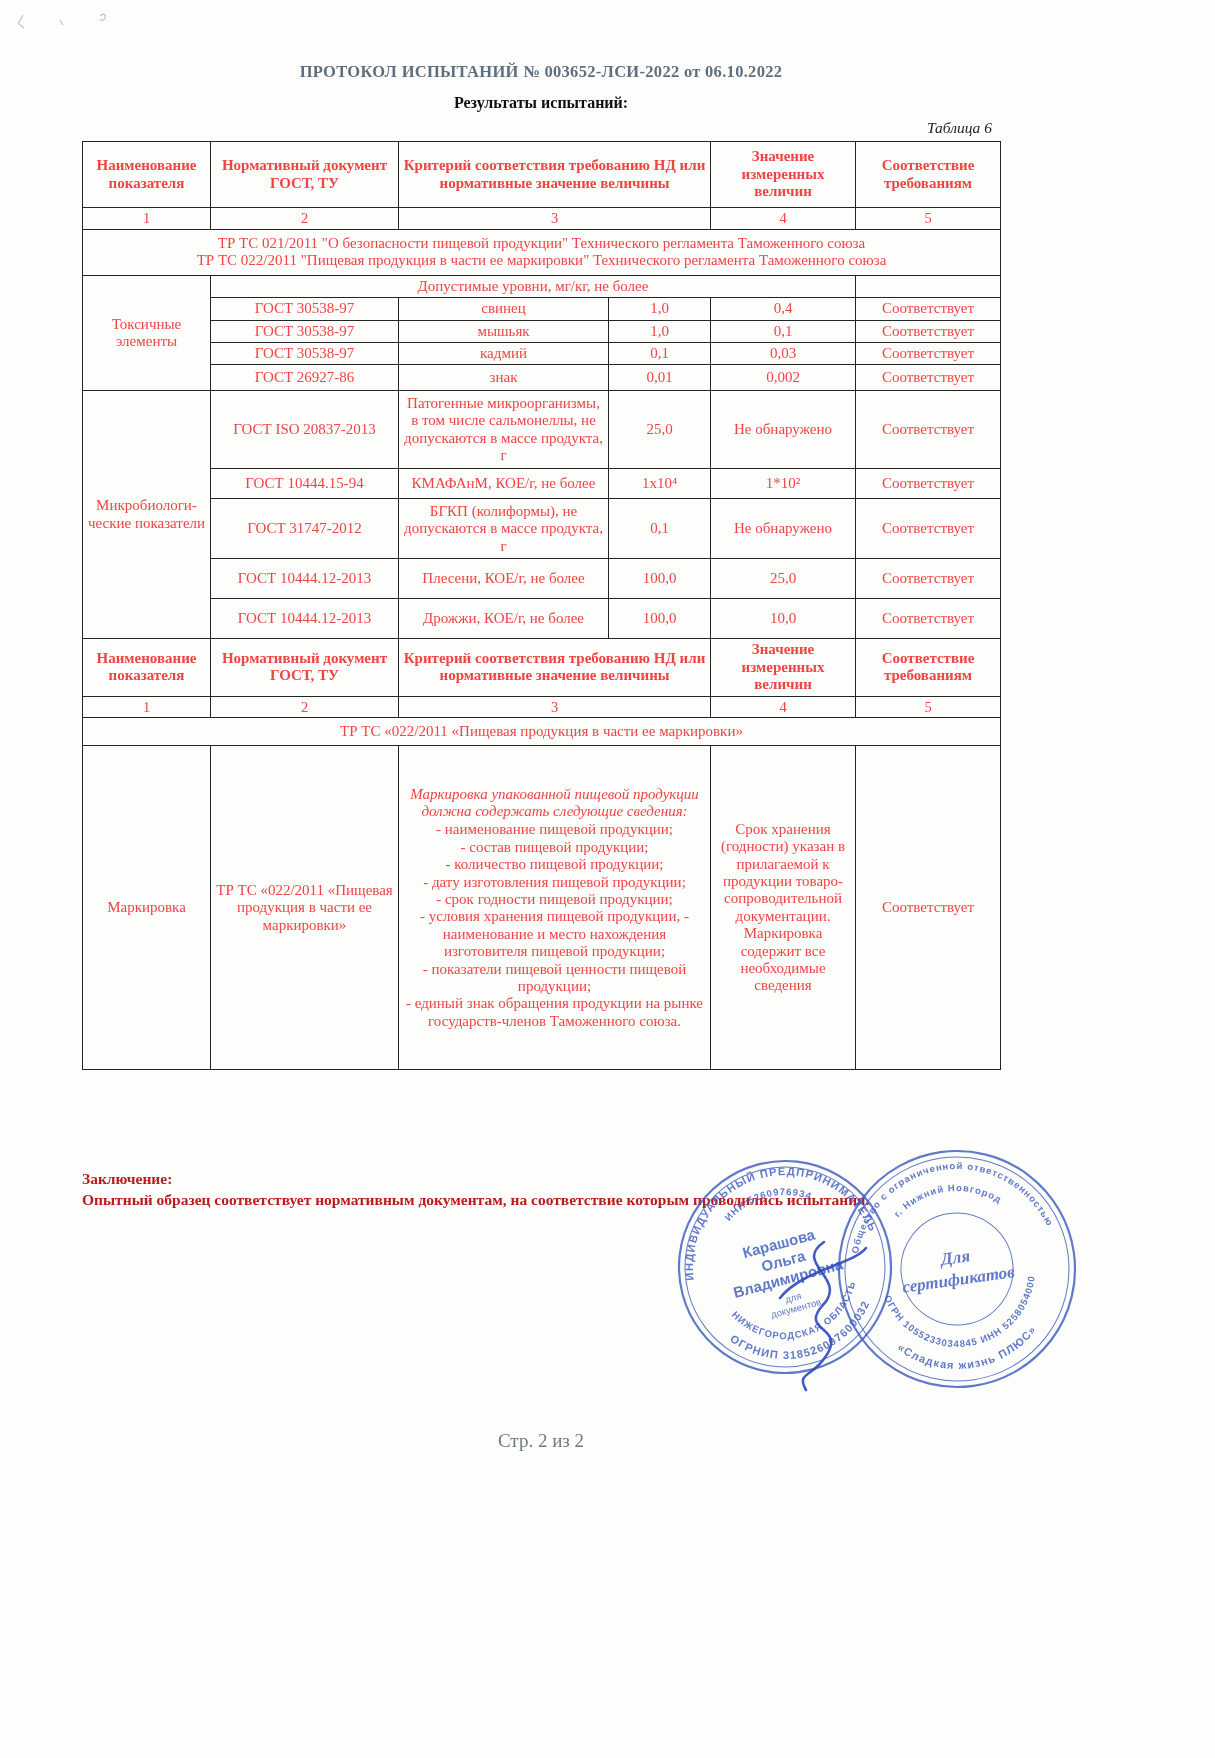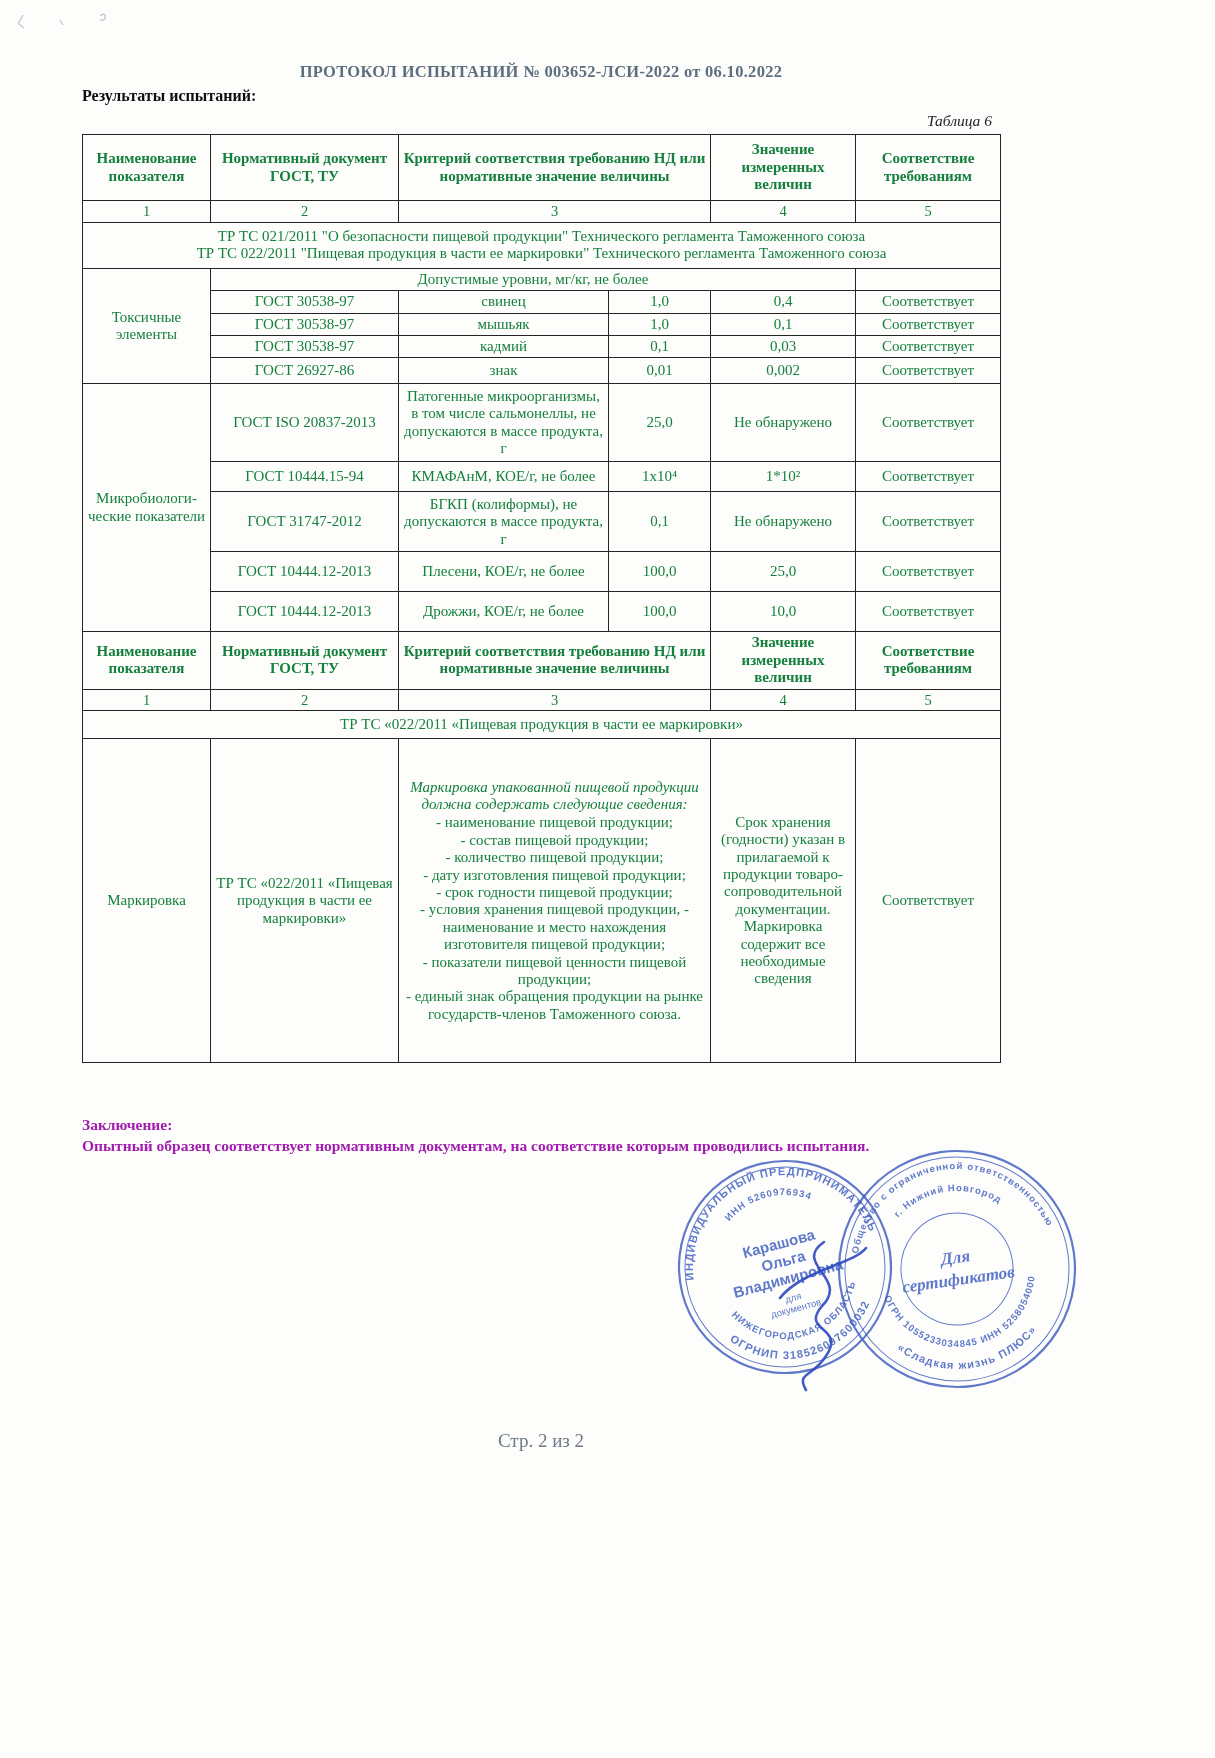--- a/index.html
+++ b/index.html
@@ -15,26 +15,26 @@
     overflow: hidden;
   }
   .artifacts { position: absolute; left: 12px; top: 8px; width: 100px; height: 24px; opacity: 0.5; }
   .artifacts path { stroke: #8d9198; stroke-width: 1.4; fill: none; }
 
   .content { margin-left: 82px; width: 918px; padding-top: 62px; }
   .doc-title {
     text-align: center; font-weight: bold; font-size: 16.5px;
     color: #5d6e7e; letter-spacing: 0.3px;
   }
-  .doc-subtitle { font-weight: bold; font-size: 16px; margin-top: 5px; color: #0f0f0f; }
+  .doc-subtitle { text-align: center; font-weight: bold; font-size: 16px; margin-top: 12px; color: #0f0f0f; }
   .table-caption { text-align: right; font-style: italic; font-size: 15.5px; margin-top: 7px; padding-right: 8px; color: #20242a; }
 
   table.results {
     width: 918px; border-collapse: collapse; table-layout: fixed;
-    margin-top: 4px; font-size: 15px; color: #15803d;
+    margin-top: 4px; font-size: 15px; color: #ef4444;
   }
   .results th, .results td {
     border: 1px solid #242424;
     padding: 2px 4px;
     text-align: center;
     vertical-align: middle;
     line-height: 1.16;
     word-wrap: break-word;
   }
   .results th { font-weight: bold; }
@@ -51,21 +51,21 @@
   .rh-m4 { height: 40px; }
   .rh-m5 { height: 40px; }
   .rh-head2 { height: 50px; }
   .rh-reg2  { height: 28px; }
   .rh-mark  { height: 324px; }
   .pre { white-space: pre-line; }
   .mark-crit { text-align: left; padding: 6px 8px; vertical-align: middle; }
   .mark-crit .intro { text-align: center; margin-bottom: 1px; font-style: italic; }
   .mark-name { text-align: left; padding-left: 5px; }
 
-  .conclusion { margin-top: 52px; font-weight: bold; font-size: 15.5px; line-height: 1.35; color: #a21caf; }
+  .conclusion { margin-top: 99px; font-weight: bold; font-size: 15.5px; line-height: 1.35; color: #b91c1c; }
 
   .stamps-area { position: absolute; left: 640px; top: 1140px; width: 480px; height: 290px; }
   .stamp { position: absolute; opacity: 0.82; }
   .stamp-left  { left: 30px;  top: 12px; width: 230px; height: 230px; transform: rotate(-15deg); }
   .stamp-right { left: 192px; top: 4px;  width: 250px; height: 250px; transform: rotate(-8deg); }
   .st-ring  { fill: none; stroke: #3e5dc0; stroke-width: 2.2; }
   .st-ring2 { fill: none; stroke: #3e5dc0; stroke-width: 1; }
   .st-arc {
     font-family: "Liberation Sans", sans-serif; font-weight: bold;
     font-size: 11px; letter-spacing: 1.2px; fill: #3e5dc0;

